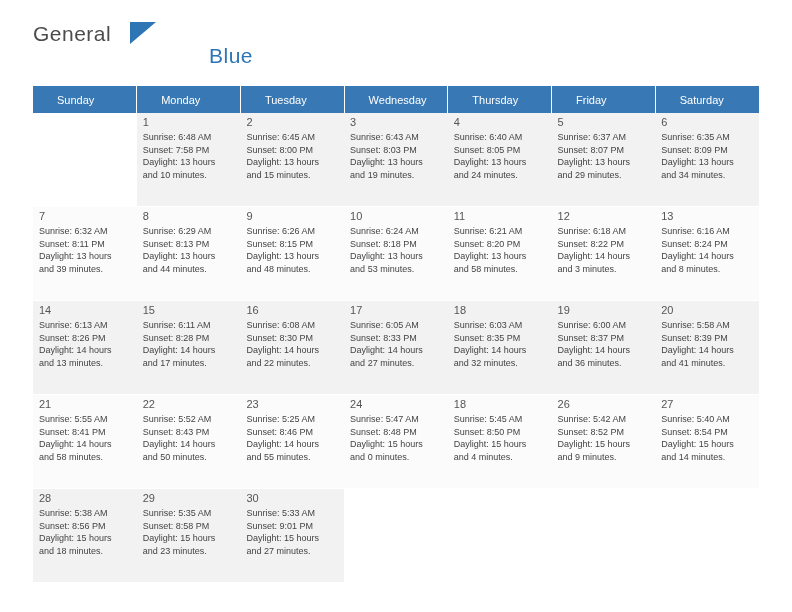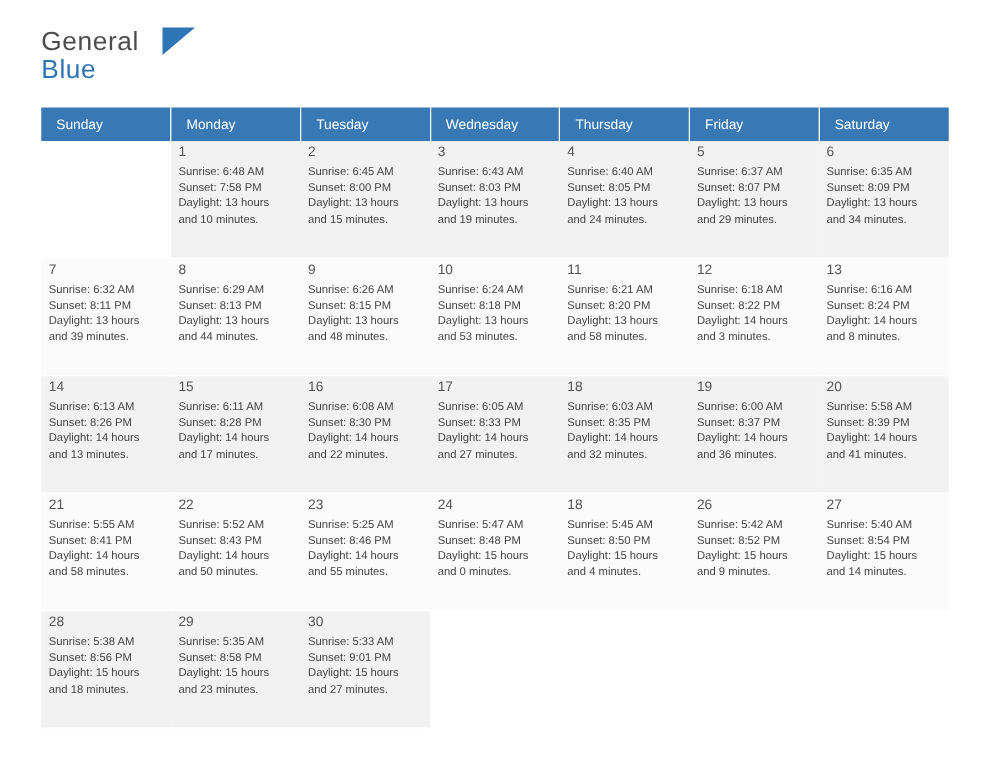--- a/index.html
+++ b/index.html
@@ -38,20 +38,21 @@
     color: #4c4c4c;
     letter-spacing: 0.5px;
     font-family: "Liberation Sans", sans-serif;
   }
   .logo-blue {
     display: block;
     font-size: 21px;
     color: #2E75B6;
     margin-top: -2px;
     letter-spacing: 0.5px;
+    text-align: right;
   }
   .logo-triangle {
     position: absolute;
     left: 97px;
     top: 0px;
     width: 0;
     height: 0;
     border-left: 26px solid #2E75B6;
     border-bottom: 22px solid transparent;
   }
@@ -78,21 +79,21 @@
     border-collapse: collapse;
     table-layout: fixed;
     margin-top: 12px;
   }
   table.cal th {
     background: #3878B4;
     color: #ffffff;
     font-size: 11px;
     font-weight: normal;
     text-align: left;
-    padding: 5px 0 5px 12px;
+    padding: 5px 0 5px 24px;
     height: 17px;
     border-right: 1px solid #ffffff;
   }
   table.cal th:last-child { border-right: none; }
 
   table.cal td {
     vertical-align: top;
     font-size: 9px;
     line-height: 12.4px;
     color: #444444;

